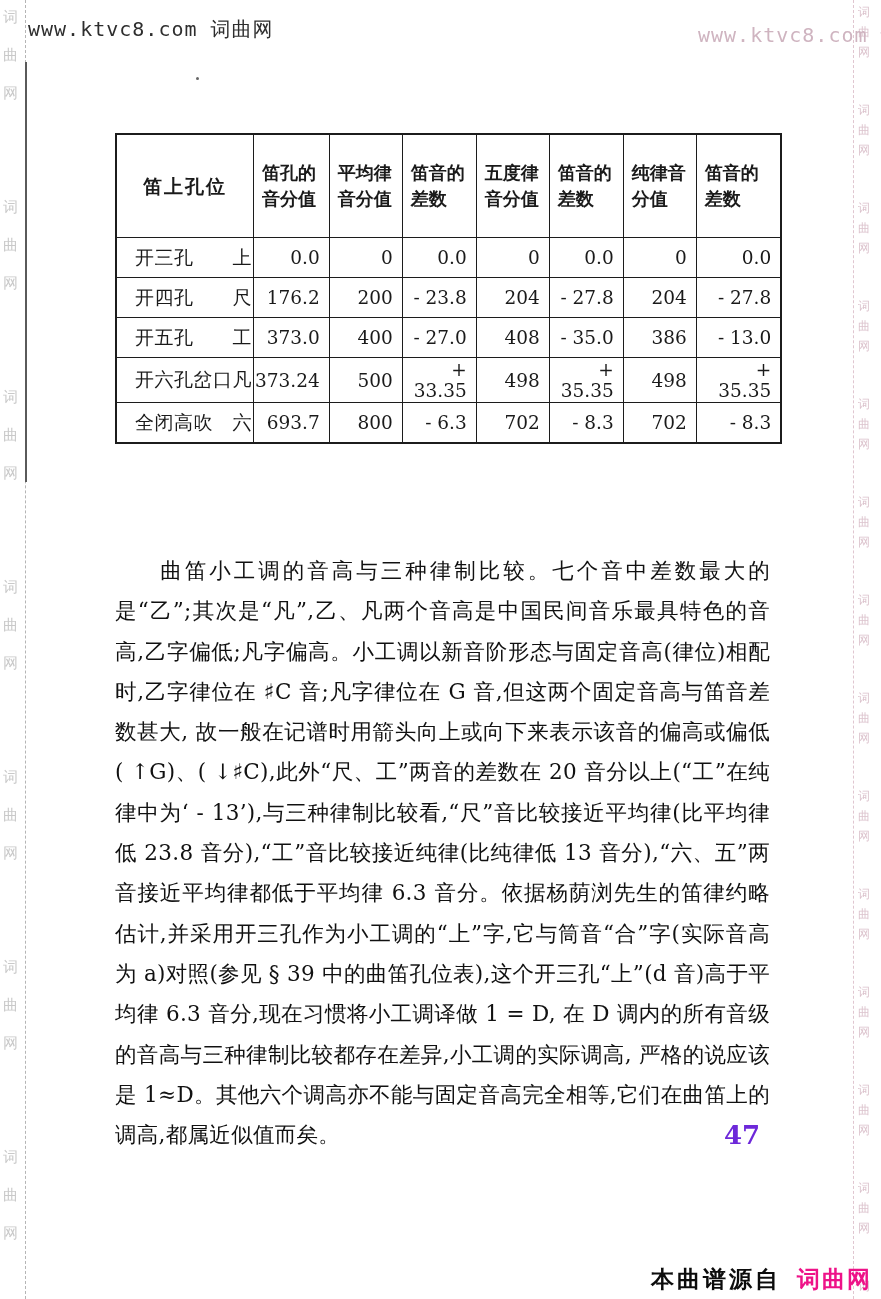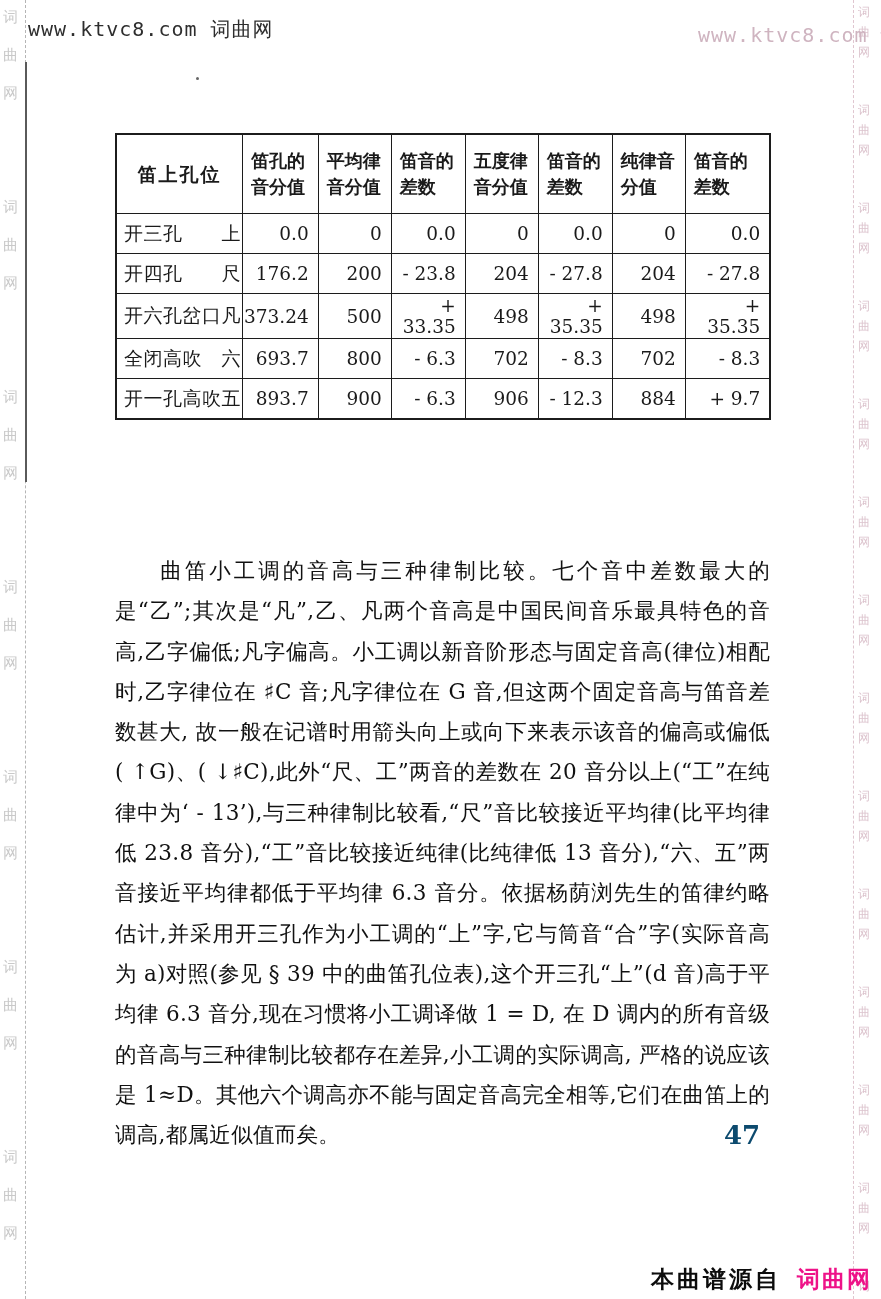--- a/index.html
+++ b/index.html
@@ -27,36 +27,36 @@
   table.tuning{
     position:absolute;left:115px;top:133px;border-collapse:collapse;
     border:2px solid #1c1c1c;table-layout:fixed;
   }
   table.tuning th,table.tuning td{border:1px solid #1c1c1c;overflow:hidden;}
   table.tuning th{
     font-family:"DejaVu Sans","Liberation Sans",sans-serif;font-weight:bold;
     font-size:18px;line-height:26px;white-space:pre-line;height:70px;
     text-align:left;padding:0 0 0 8px;vertical-align:middle;
   }
-  table.tuning th.first{text-align:center;padding:4px;letter-spacing:2px;font-size:19px;}
+  table.tuning th.first{text-align:center;padding:16px;letter-spacing:2px;font-size:19px;}
   table.tuning td{height:37px;font-size:19px;}
-  table.tuning td.label{text-align:left;padding-left:7px;letter-spacing:0.5px;white-space:pre;}
+  table.tuning td.label{text-align:left;padding-left:18px;letter-spacing:0.5px;white-space:pre;}
   table.tuning td.num{text-align:right;padding-right:9px;font-size:18.5px;}
   col.c0{width:122px;} col.c1{width:73px;} col.c2{width:73px;} col.c3{width:74px;}
   col.c4{width:73px;} col.c5{width:74px;} col.c6{width:73px;} col.c7{width:85px;}
   
   .body-text{
     position:absolute;left:115px;top:551px;width:655px;
     font-size:21.5px;line-height:40.3px;text-align:justify;
     text-indent:2.1em;letter-spacing:0.3px;color:#111;
   }
   
   .page-num{
     position:absolute;left:722px;top:1120px;width:40px;text-align:center;
-    font-size:26px;font-weight:bold;color:#0c4a6e;
+    font-size:26px;font-weight:bold;color:#6d28d9;
     font-family:"DejaVu Serif","Liberation Serif",serif;
   }
   .footer{position:absolute;top:1252px;left:0;width:881px;height:30px;
     font-family:"DejaVu Sans","Liberation Sans",sans-serif;font-weight:bold;font-size:23px;margin-top:12px;}
   .footer .src{position:absolute;left:651px;letter-spacing:3px;color:#0c0c0c;}
   .footer .brand{position:absolute;left:797px;letter-spacing:2px;}
 </style>
 </head>
 <body>
 
@@ -178,49 +178,49 @@
         <td class="label">开四孔　　尺</td>
         <td class="num">176.2</td>
         <td class="num">200</td>
         <td class="num">- 23.8</td>
         <td class="num">204</td>
         <td class="num">- 27.8</td>
         <td class="num">204</td>
         <td class="num">- 27.8</td>
       </tr>
       <tr>
+        <td class="label">开五孔　　工</td>
+        <td class="num">373.0</td>
+        <td class="num">400</td>
+        <td class="num">- 27.0</td>
+        <td class="num">408</td>
+        <td class="num">- 35.0</td>
+        <td class="num">386</td>
+        <td class="num">- 13.0</td>
+      </tr>
+      <tr>
         <td class="label">开六孔岔口凡</td>
         <td class="num">373.24</td>
         <td class="num">500</td>
         <td class="num">+ 33.35</td>
         <td class="num">498</td>
         <td class="num">+ 35.35</td>
         <td class="num">498</td>
         <td class="num">+ 35.35</td>
       </tr>
       <tr>
         <td class="label">全闭高吹　六</td>
         <td class="num">693.7</td>
         <td class="num">800</td>
         <td class="num">- 6.3</td>
         <td class="num">702</td>
         <td class="num">- 8.3</td>
         <td class="num">702</td>
         <td class="num">- 8.3</td>
       </tr>
-      <tr>
-        <td class="label">开一孔高吹五</td>
-        <td class="num">893.7</td>
-        <td class="num">900</td>
-        <td class="num">- 6.3</td>
-        <td class="num">906</td>
-        <td class="num">- 12.3</td>
-        <td class="num">884</td>
-        <td class="num">+ 9.7</td>
-      </tr>
     </tbody>
 </table>
 
 <div class="body-text">曲笛小工调的音高与三种律制比较。七个音中差数最大的是“乙”;其次是“凡”,乙、凡两个音高是中国民间音乐最具特色的音高,乙字偏低;凡字偏高。小工调以新音阶形态与固定音高(律位)相配时,乙字律位在 ♯C 音;凡字律位在 G 音,但这两个固定音高与笛音差数甚大, 故一般在记谱时用箭头向上或向下来表示该音的偏高或偏低( ↑G)、( ↓♯C),此外“尺、工”两音的差数在 20 音分以上(“工”在纯律中为‘ - 13’),与三种律制比较看,“尺”音比较接近平均律(比平均律低 23.8 音分),“工”音比较接近纯律(比纯律低 13 音分),“六、五”两音接近平均律都低于平均律 6.3 音分。依据杨荫浏先生的笛律约略估计,并采用开三孔作为小工调的“上”字,它与筒音“合”字(实际音高为 a)对照(参见 § 39 中的曲笛孔位表),这个开三孔“上”(d 音)高于平均律 6.3 音分,现在习惯将小工调译做 1 = D, 在 D 调内的所有音级的音高与三种律制比较都存在差异,小工调的实际调高, 严格的说应该是 1≈D。其他六个调高亦不能与固定音高完全相等,它们在曲笛上的调高,都属近似值而矣。</div>
 
 <div class="page-num">47</div>
 
 <div class="footer">
   <span class="src">本曲谱源自</span>
   <span class="brand" id="footer-brand" style="color: rgb(238, 18, 136);">词曲网</span>

